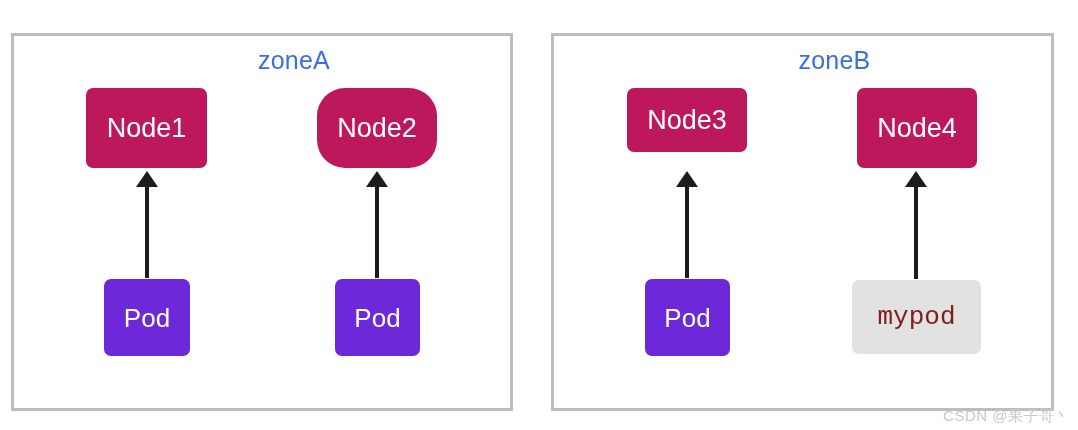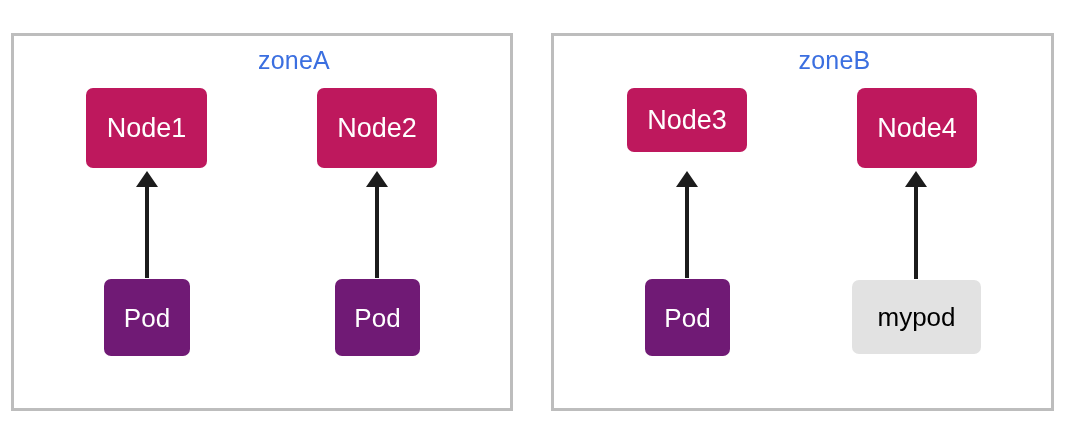--- a/index.html
+++ b/index.html
@@ -56,35 +56,36 @@
     align-items: center;
     justify-content: center;
     line-height: 1;
   }
   .box-node {
     background: #be185d;
     color: #ffffff;
     font-size: 27px;
   }
   .box-pod {
-    background: #701a75;
+    background: #6d28d9;
     color: #ffffff;
     font-size: 26px;
   }
   .box-target {
     background: #e2e2e2;
-    color: #000000;
+    color: #7f1d1d;
     font-size: 26px;
+    font-family: Liberation Mono, monospace;
   }
 
   
   #node-1 { left: 86px;  top: 88px; width: 121px; height: 80px; }
-  #node-2 { left: 317px; top: 88px; width: 120px; height: 80px; }
+  #node-2 { left: 317px; top: 88px; width: 120px; height: 80px; border-radius: 28px; }
   #node-3 { left: 627px; top: 88px; width: 120px; height: 64px; }
-  #node-4 { left: 857px; top: 88px; width: 120px; height: 80px; border-radius: 8px; }
+  #node-4 { left: 857px; top: 88px; width: 120px; height: 80px; }
 
   
   #pod-1 { left: 104px; top: 279px; width: 86px;  height: 77px; }
   #pod-2 { left: 335px; top: 279px; width: 85px;  height: 77px; }
   #pod-3 { left: 645px; top: 279px; width: 85px;  height: 77px; }
   #pod-4 { left: 852px; top: 280px; width: 129px; height: 74px; }
 
   
   .arrow {
     position: absolute;
@@ -166,14 +167,15 @@
 
   <div class="arrow" id="arrow-4">
     <div class="head"></div>
     <div class="shaft"></div>
   </div>
 
   <div class="box box-pod" id="pod-3">Pod</div>
 
   <div class="box box-target" id="pod-4">mypod</div>
 
+  <div class="watermark">CSDN @果子哥丶</div>
 
 </div>
 
 </body></html>

